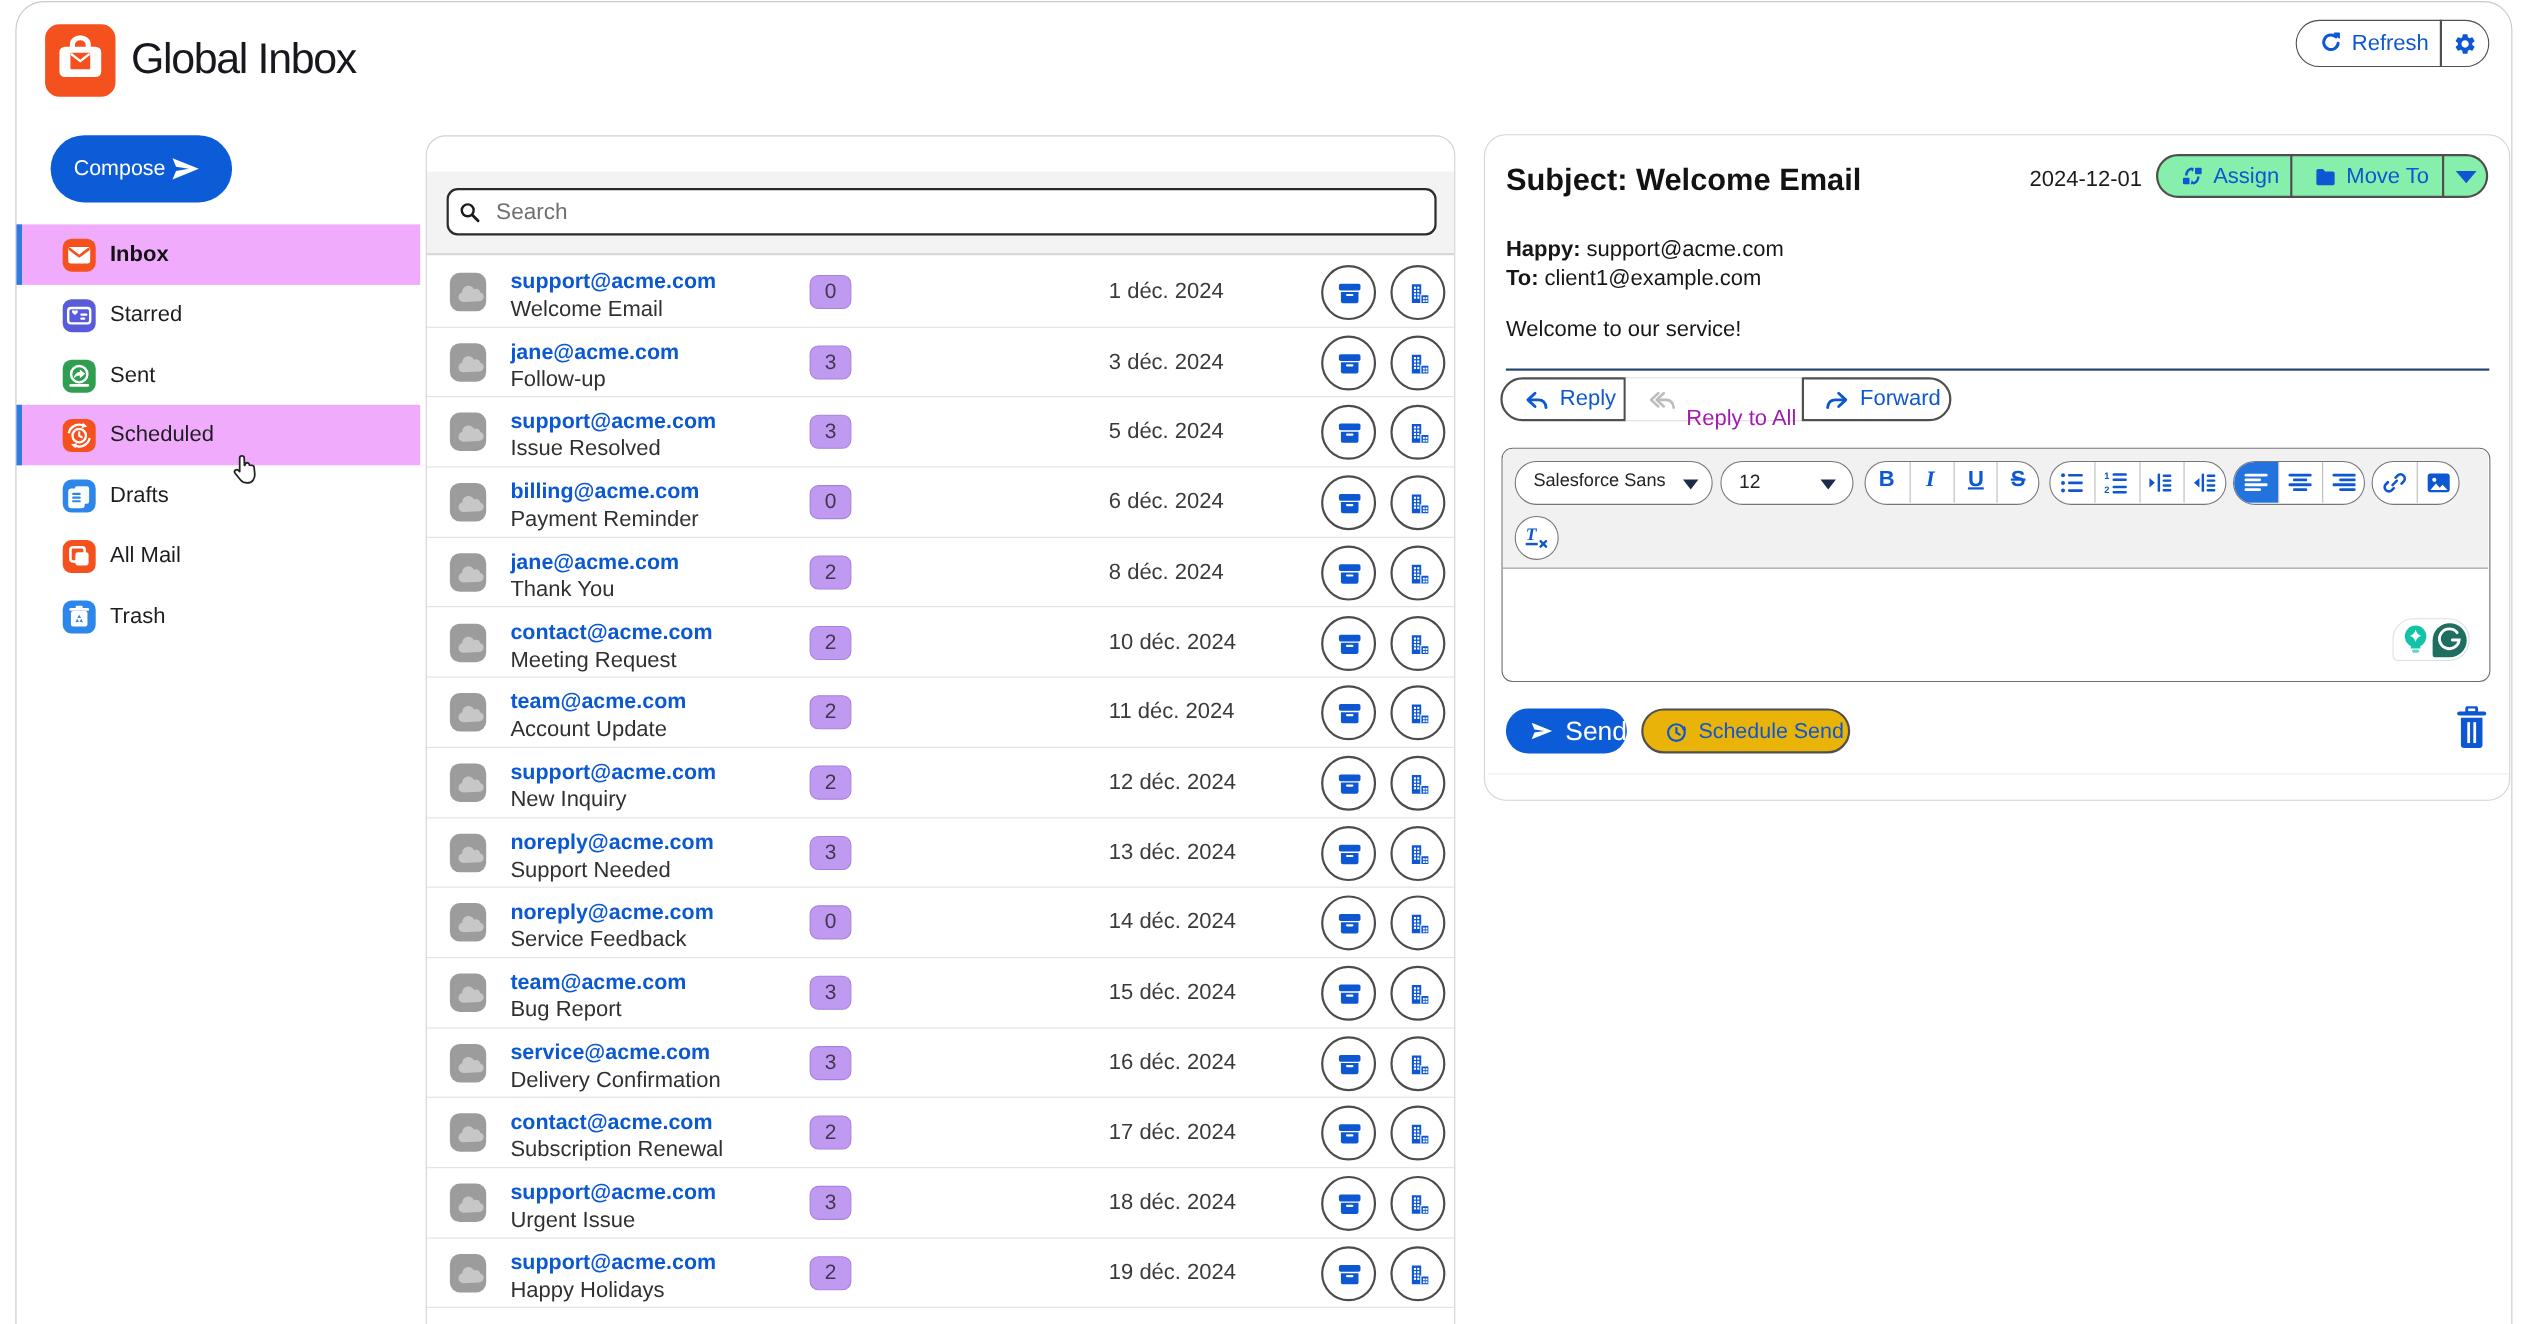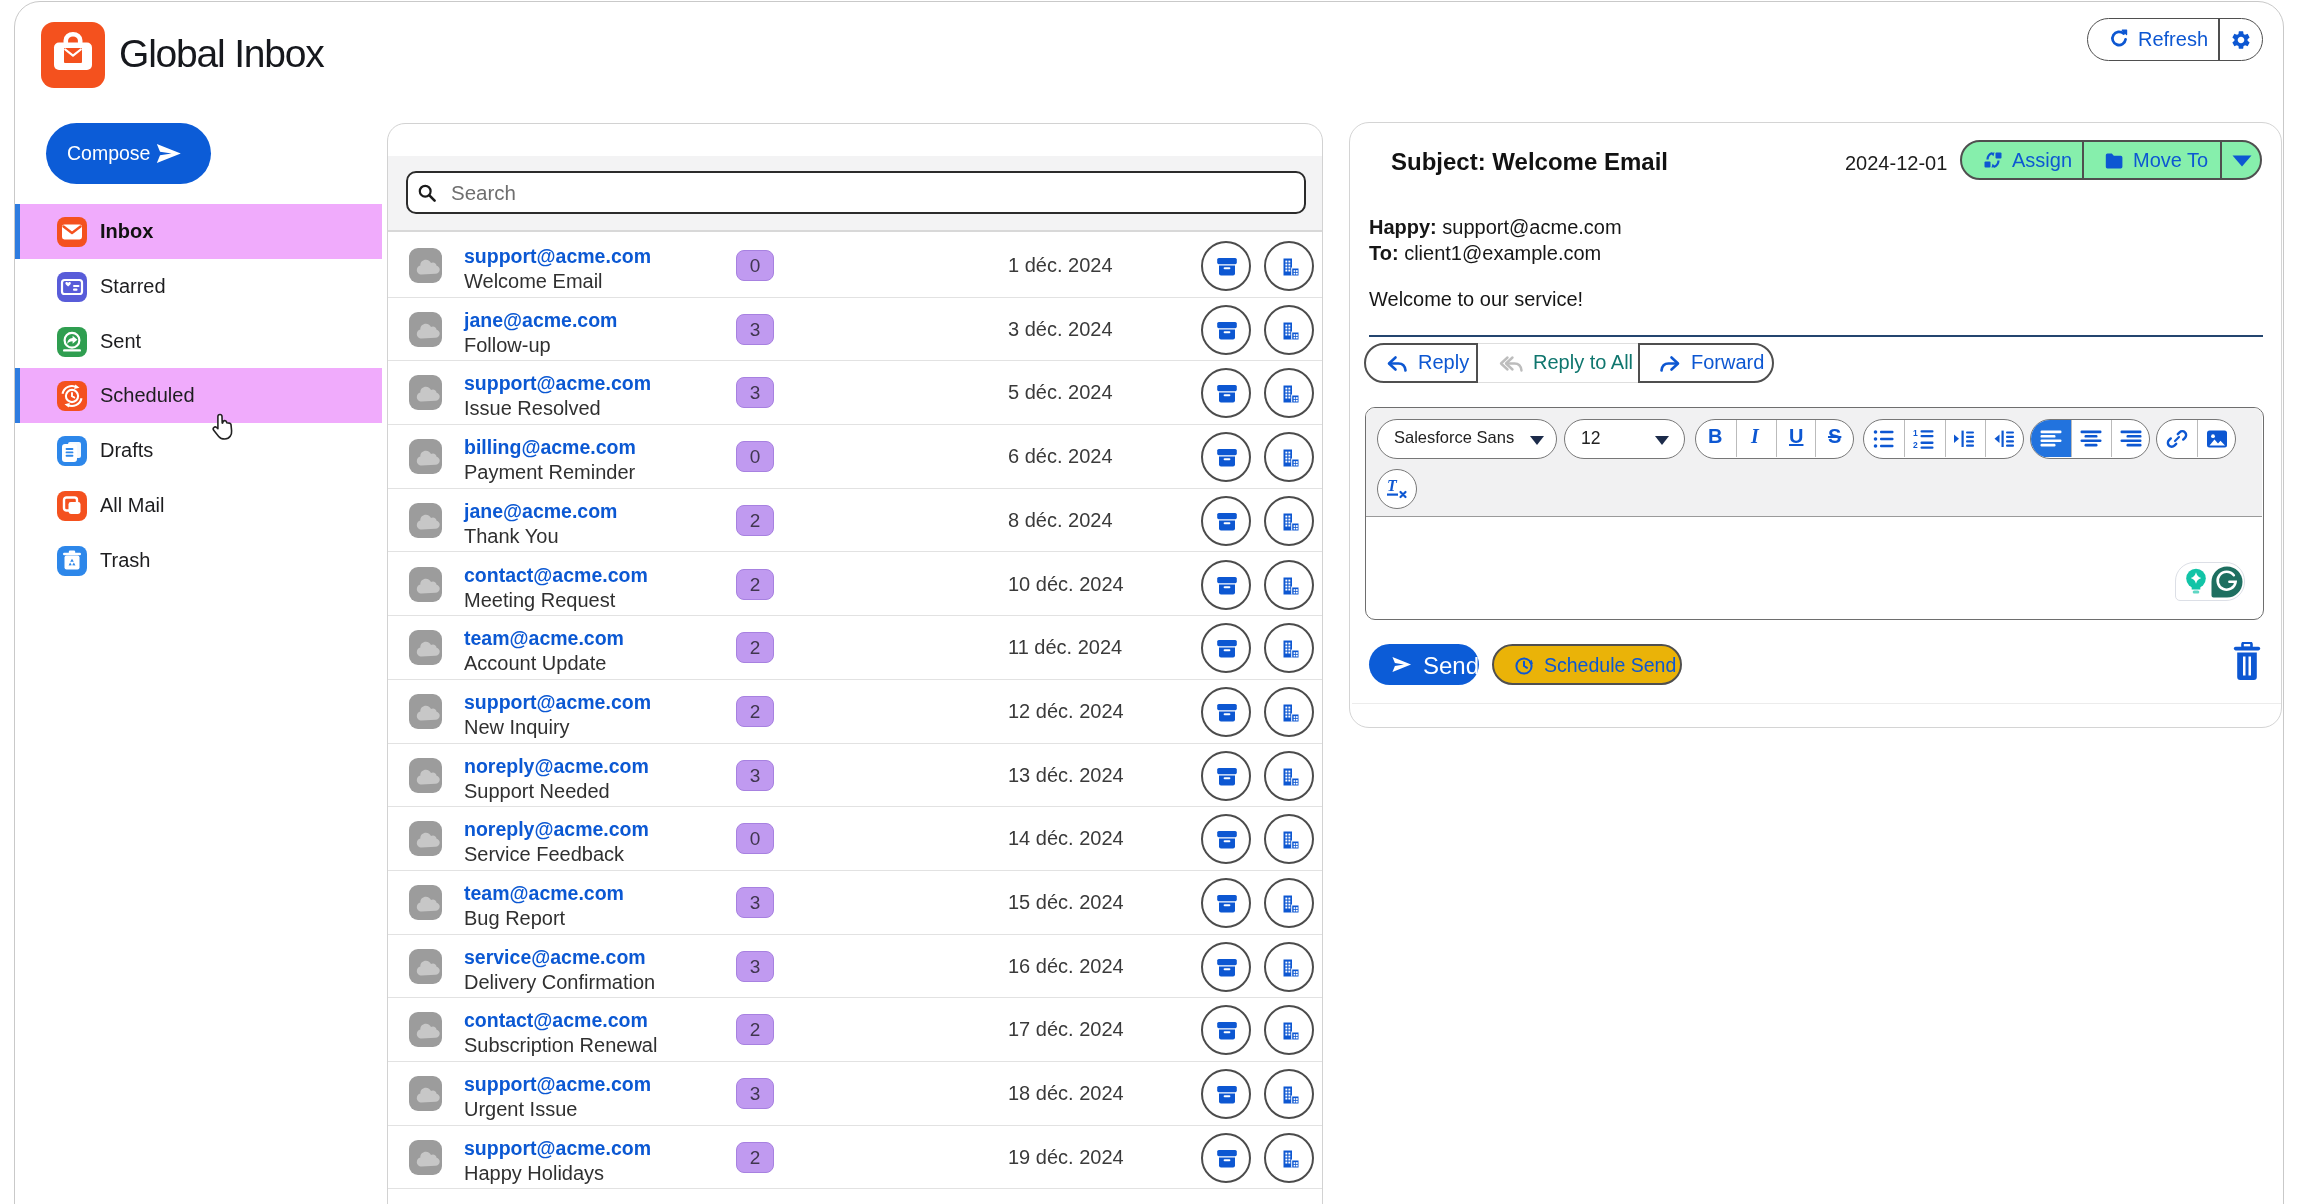--- a/index.html
+++ b/index.html
@@ -37,21 +37,21 @@
 .subject { position:absolute; left:76px; top:36px; font-size:20px; color:#303030; }
 .badge { position:absolute; left:348px; top:16px; width:38px; height:31px; background:#c09af0; border:1px solid #a781e0; border-radius:8px;
   font-size:19px; color:#40364f; text-align:center; line-height:29px; }
 .edate { position:absolute; left:620px; top:20px; font-size:20px; color:#3a3a3a; }
 .cbtn { position:absolute; top:7px; width:50px; height:50px; border:2px solid #4c4c4c; border-radius:50%; background:#fff; }
 .cbtn svg { position:absolute; left:12px; top:12px; }
 .cbtn.c1 { left:813px; }
 .cbtn.c2 { left:876px; }
 .cbtn.c2 svg { left:13px; top:13px; }
 #detail { left:1349px; top:122px; width:933px; height:606px; border:1px solid #d4d4d4; border-radius:20px; background:#fff; }
-#detail .subj { position:absolute; left:19px; top:25px; font-size:24px; font-weight:bold; color:#121212;margin-left:22px; }
+#detail .subj { position:absolute; left:19px; top:25px; font-size:28px; font-weight:bold; color:#121212; }
 #detail .ddate { position:absolute; left:495px; top:29px; font-size:20px; color:#1c1c1c; }
 #dpill { position:absolute; left:610px; top:17px; width:302px; height:40px; border:2px solid #4f4f4f; border-radius:21px; background:#86efac; }
 #dpill .dv1 { position:absolute; left:120px; top:-2px; width:2px; height:40px; background:#4f4f4f; }
 #dpill .dv2 { position:absolute; left:258px; top:-2px; width:2px; height:40px; background:#4f4f4f; }
 #dpill span.t { position:absolute; top:7px; font-size:20px; color:#0d57d2; }
 .fline { position:absolute; left:19px; font-size:20px; color:#161616; }
 #dhr { position:absolute; left:19px; top:212px; width:894px; height:2px; background:#24456f; }
 .rbtn { position:absolute; top:220px; height:40px; background:#fff; }
 #reply { left:14px; width:114px; border:2px solid #4f4f4f; border-radius:21px 0 0 21px; }
 #replyall { left:128px; width:160px; border-top:1.5px solid #dedede; border-bottom:1.5px solid #dedede; }
@@ -798,21 +798,21 @@
       <span style="position:absolute;left:52px;top:6px;font-size:20px;color:#0d57d2">Reply</span>
     </div>
   <div class="rbtn" id="replyall">
       <span style="position:absolute;left:20px;top:8px">
         <svg style="" width="26" height="24" viewBox="0 0 26 24">
           <path d="M9.5 5.5 3 11.5l6.5 6" fill="none" stroke="#bdbdbd" stroke-width="2.4" stroke-linecap="round" stroke-linejoin="round"></path>
           <path d="M14.5 5.5 8 11.5l6.5 6" fill="none" stroke="#bdbdbd" stroke-width="2.4" stroke-linecap="round" stroke-linejoin="round"></path>
           <path d="M8.8 11.5h7.7c3.9 0 6.5 2.4 7 7" fill="none" stroke="#bdbdbd" stroke-width="2.4" stroke-linecap="round"></path>
         </svg>
       </span>
-      <span style="position:absolute;left:55px;top:7px;font-size:20px;color:#0f766e">Reply to All</span>
+      <span style="position:absolute;left:55px;top:25px;font-size:20px;color:#a21caf">Reply to All</span>
     </div>
   <div class="rbtn" id="forward">
       <span style="position:absolute;left:18px;top:7px">
         <svg style="" width="24" height="24" viewBox="0 0 24 24">
           <path d="M13.5 5.5 20 11.5l-6.5 6" fill="none" stroke="#0d57d2" stroke-width="2.6" stroke-linecap="round" stroke-linejoin="round"></path>
           <path d="M19.2 11.5h-8.7c-3.9 0-6.5 2.4-7 7" fill="none" stroke="#0d57d2" stroke-width="2.6" stroke-linecap="round"></path>
         </svg>
       </span>
       <span style="position:absolute;left:51px;top:6px;font-size:20px;color:#0d57d2">Forward</span>
     </div>

